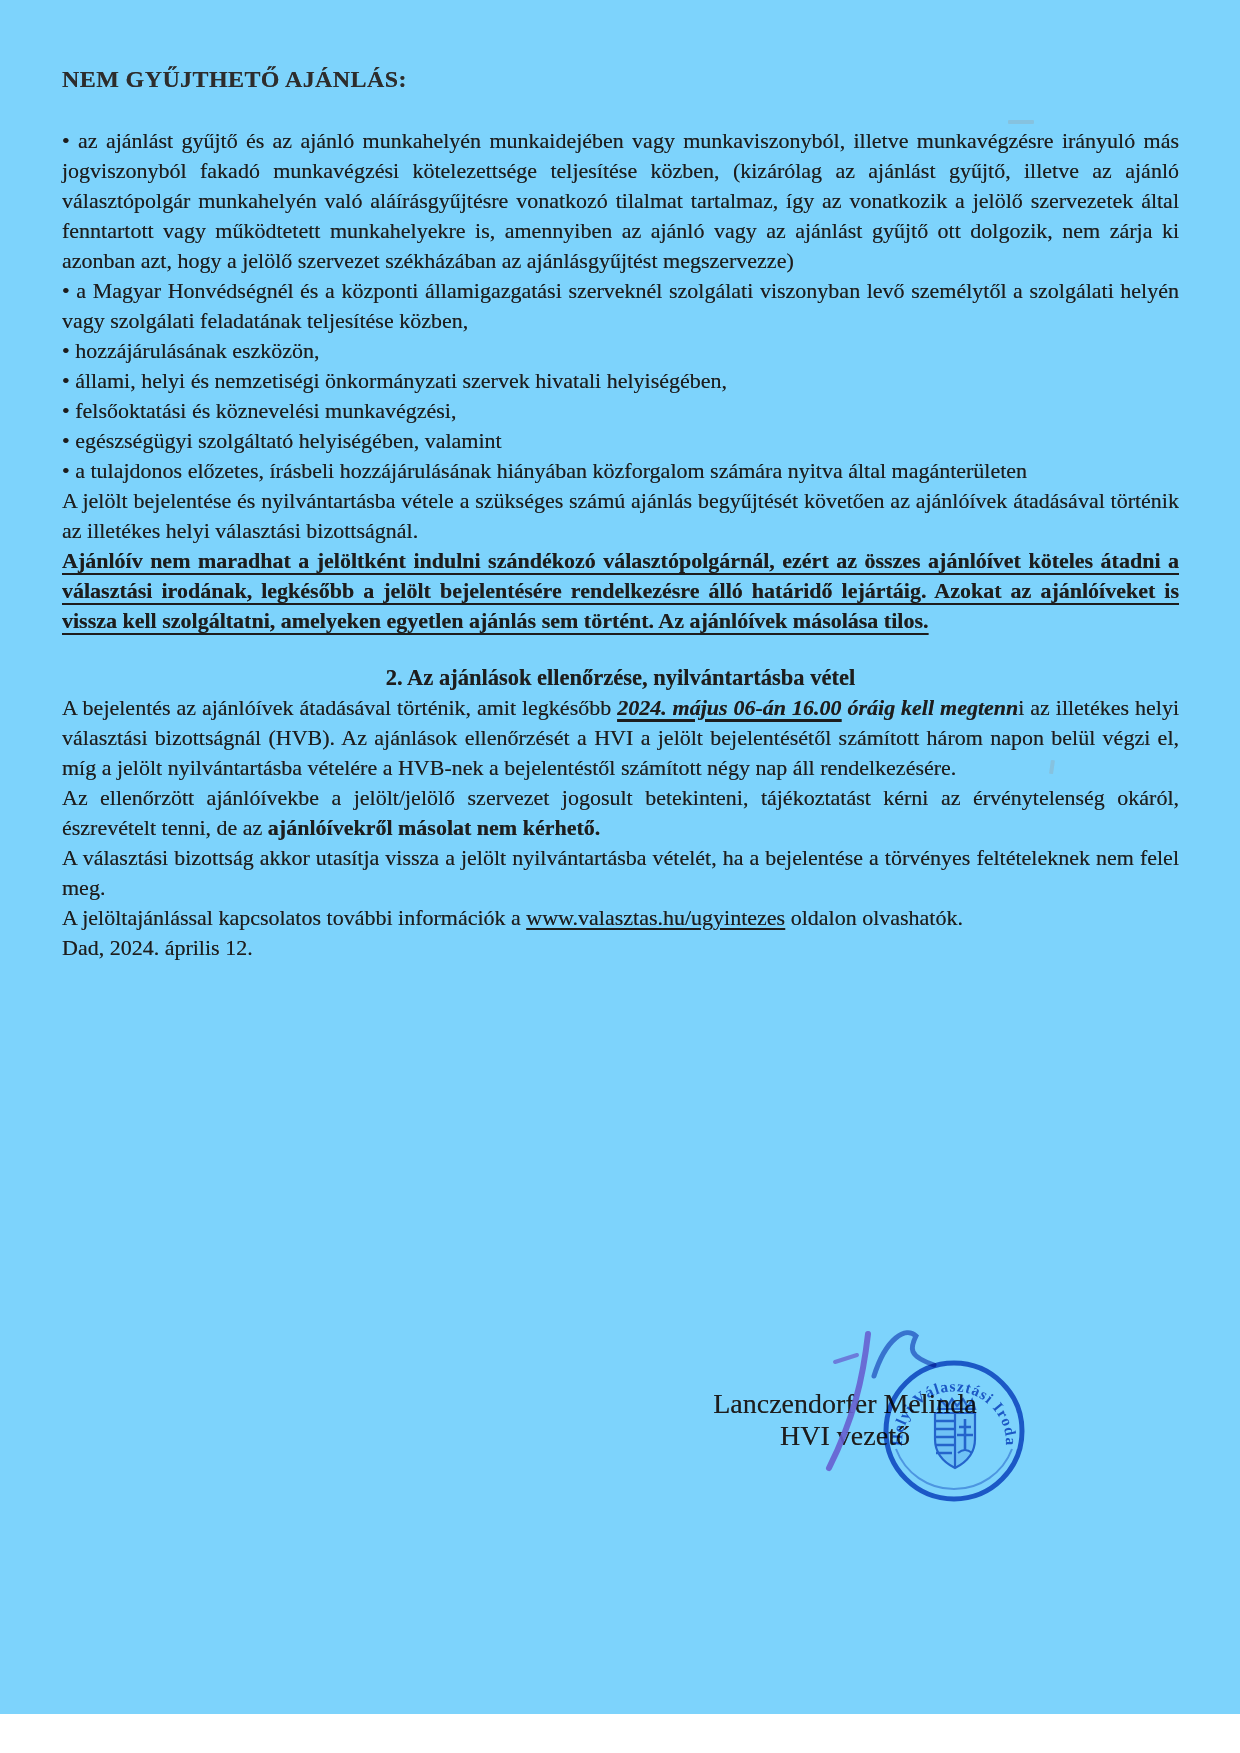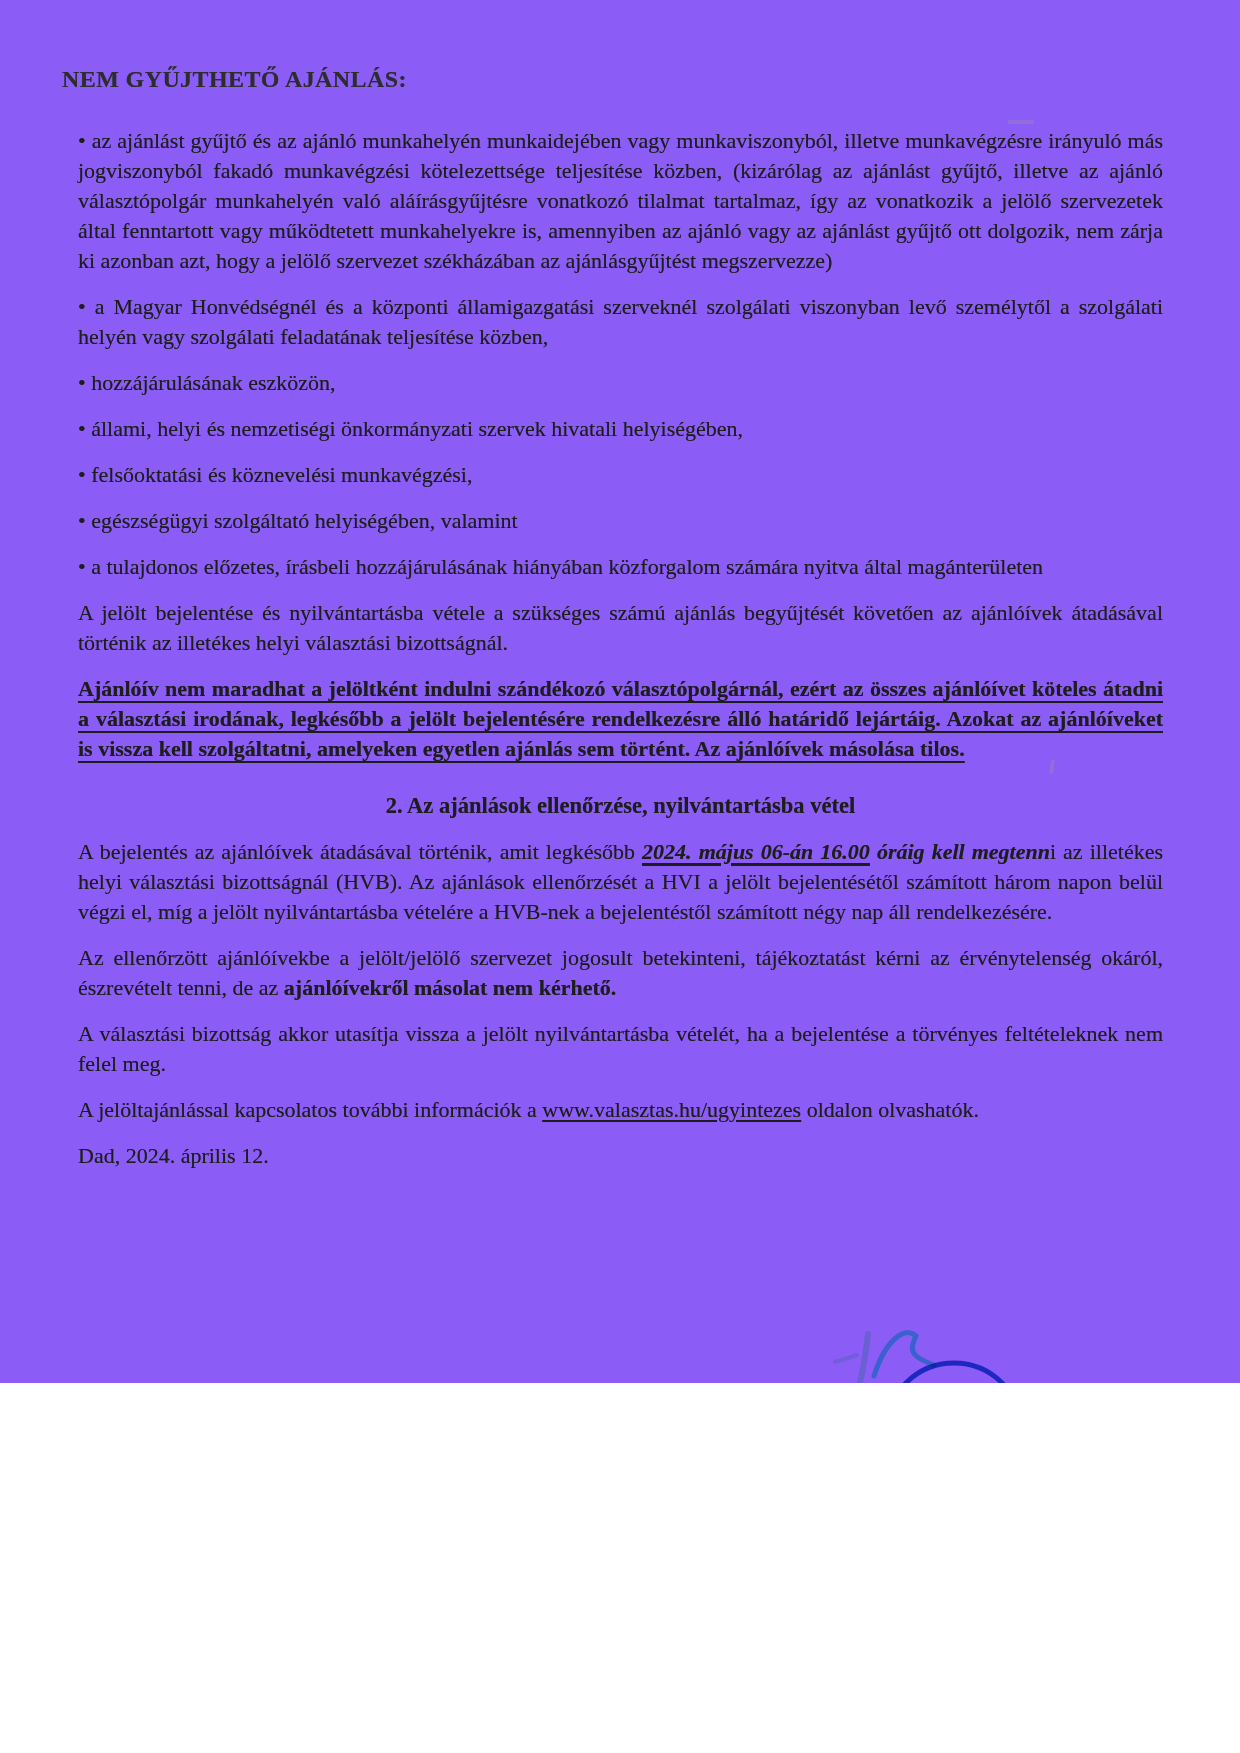--- a/index.html
+++ b/index.html
@@ -1,20 +1,20 @@
 <!DOCTYPE html>
 <html lang="hu"><head>
 <meta charset="utf-8">
 <style>
   html,body{margin:0;padding:0;background:#ffffff;}
   .page{
     position:relative;
     width:1240px;
-    height:1383px;
-    background:#8b5cf6;
+    height:1714px;
+    background:#7dd3fc;
     font-family:"Liberation Serif", serif;
     color:#1d1d1d;
     overflow:hidden;
   }
   .content{
     position:absolute;
     left:62px;
     top:64px;
     width:1117px;
     font-size:22px;
@@ -23,21 +23,21 @@
     text-shadow:0 0 0.6px rgba(45,45,45,0.65);
   }
   h1.doc-title{
     font-size:24px;
     font-weight:bold;
     margin:0 0 32px 0;
     letter-spacing:0.4px;
     text-align:left;
     color:#2d2d2d;
   }
-  p.para{margin:16px;}
+  p.para{margin:0;}
   h2.sec-head{
     font-size:22.5px;
     font-weight:bold;
     text-align:center;
     margin:27px 0 0 0;
   }
   .mt20{margin-top:20px;}
   .mt25{margin-top:25px;}
   .mt30{margin-top:30px;}
   .mt35{margin-top:35px;}

